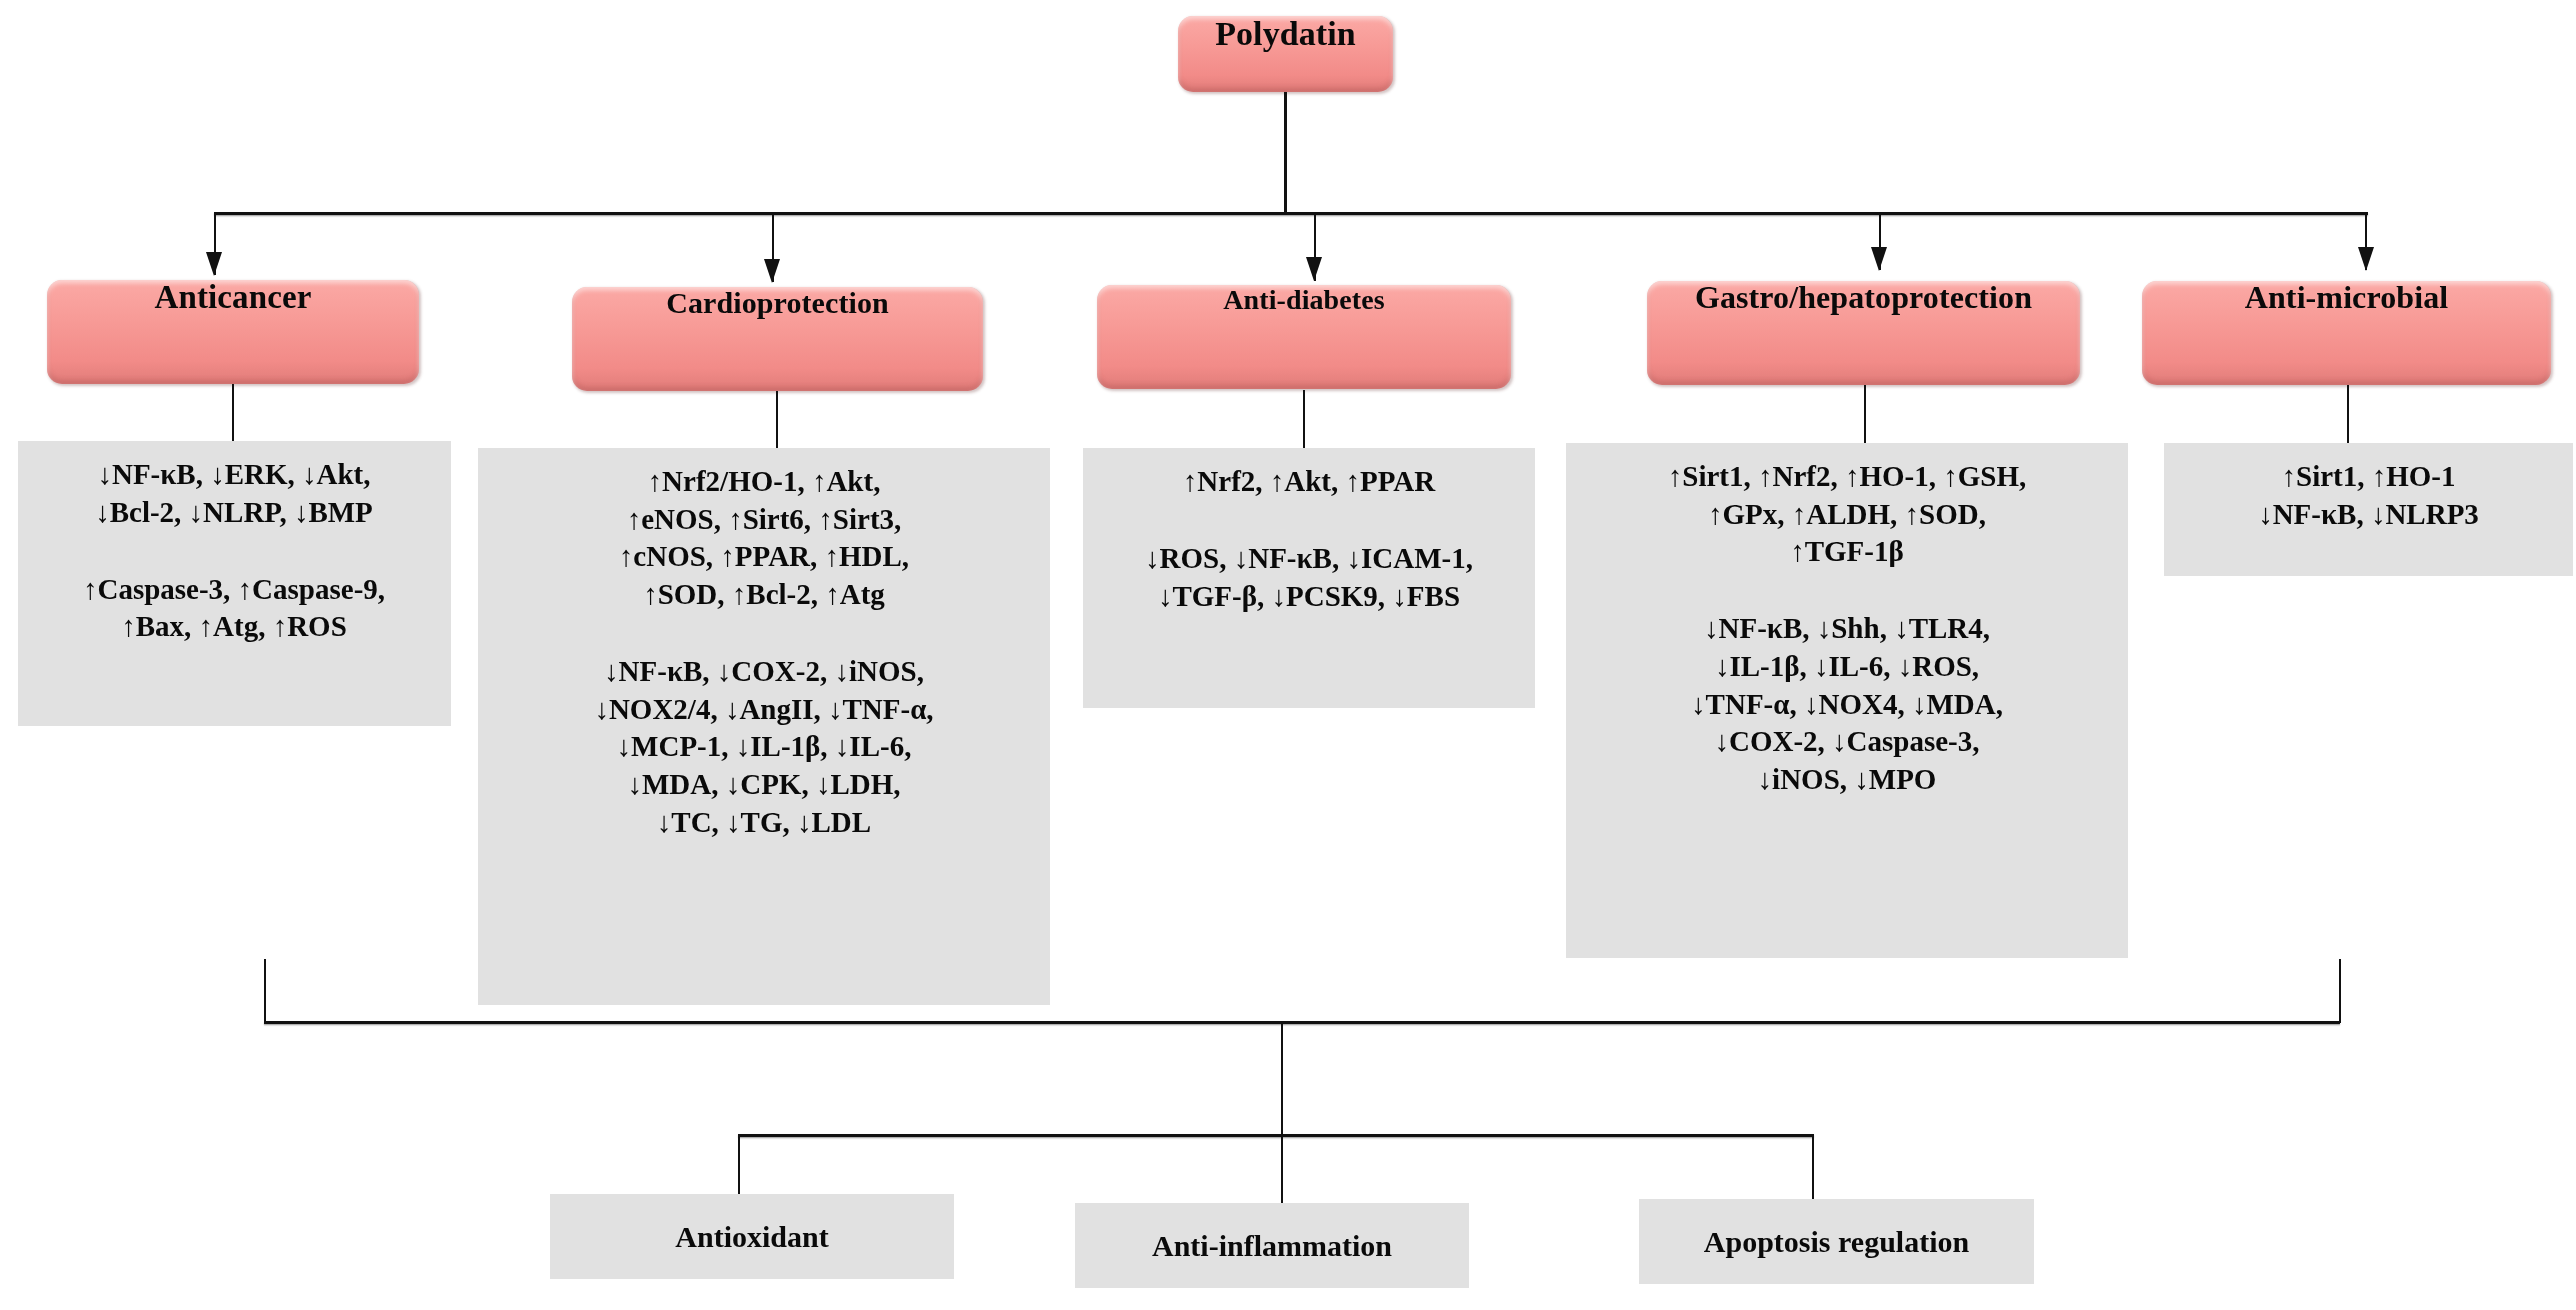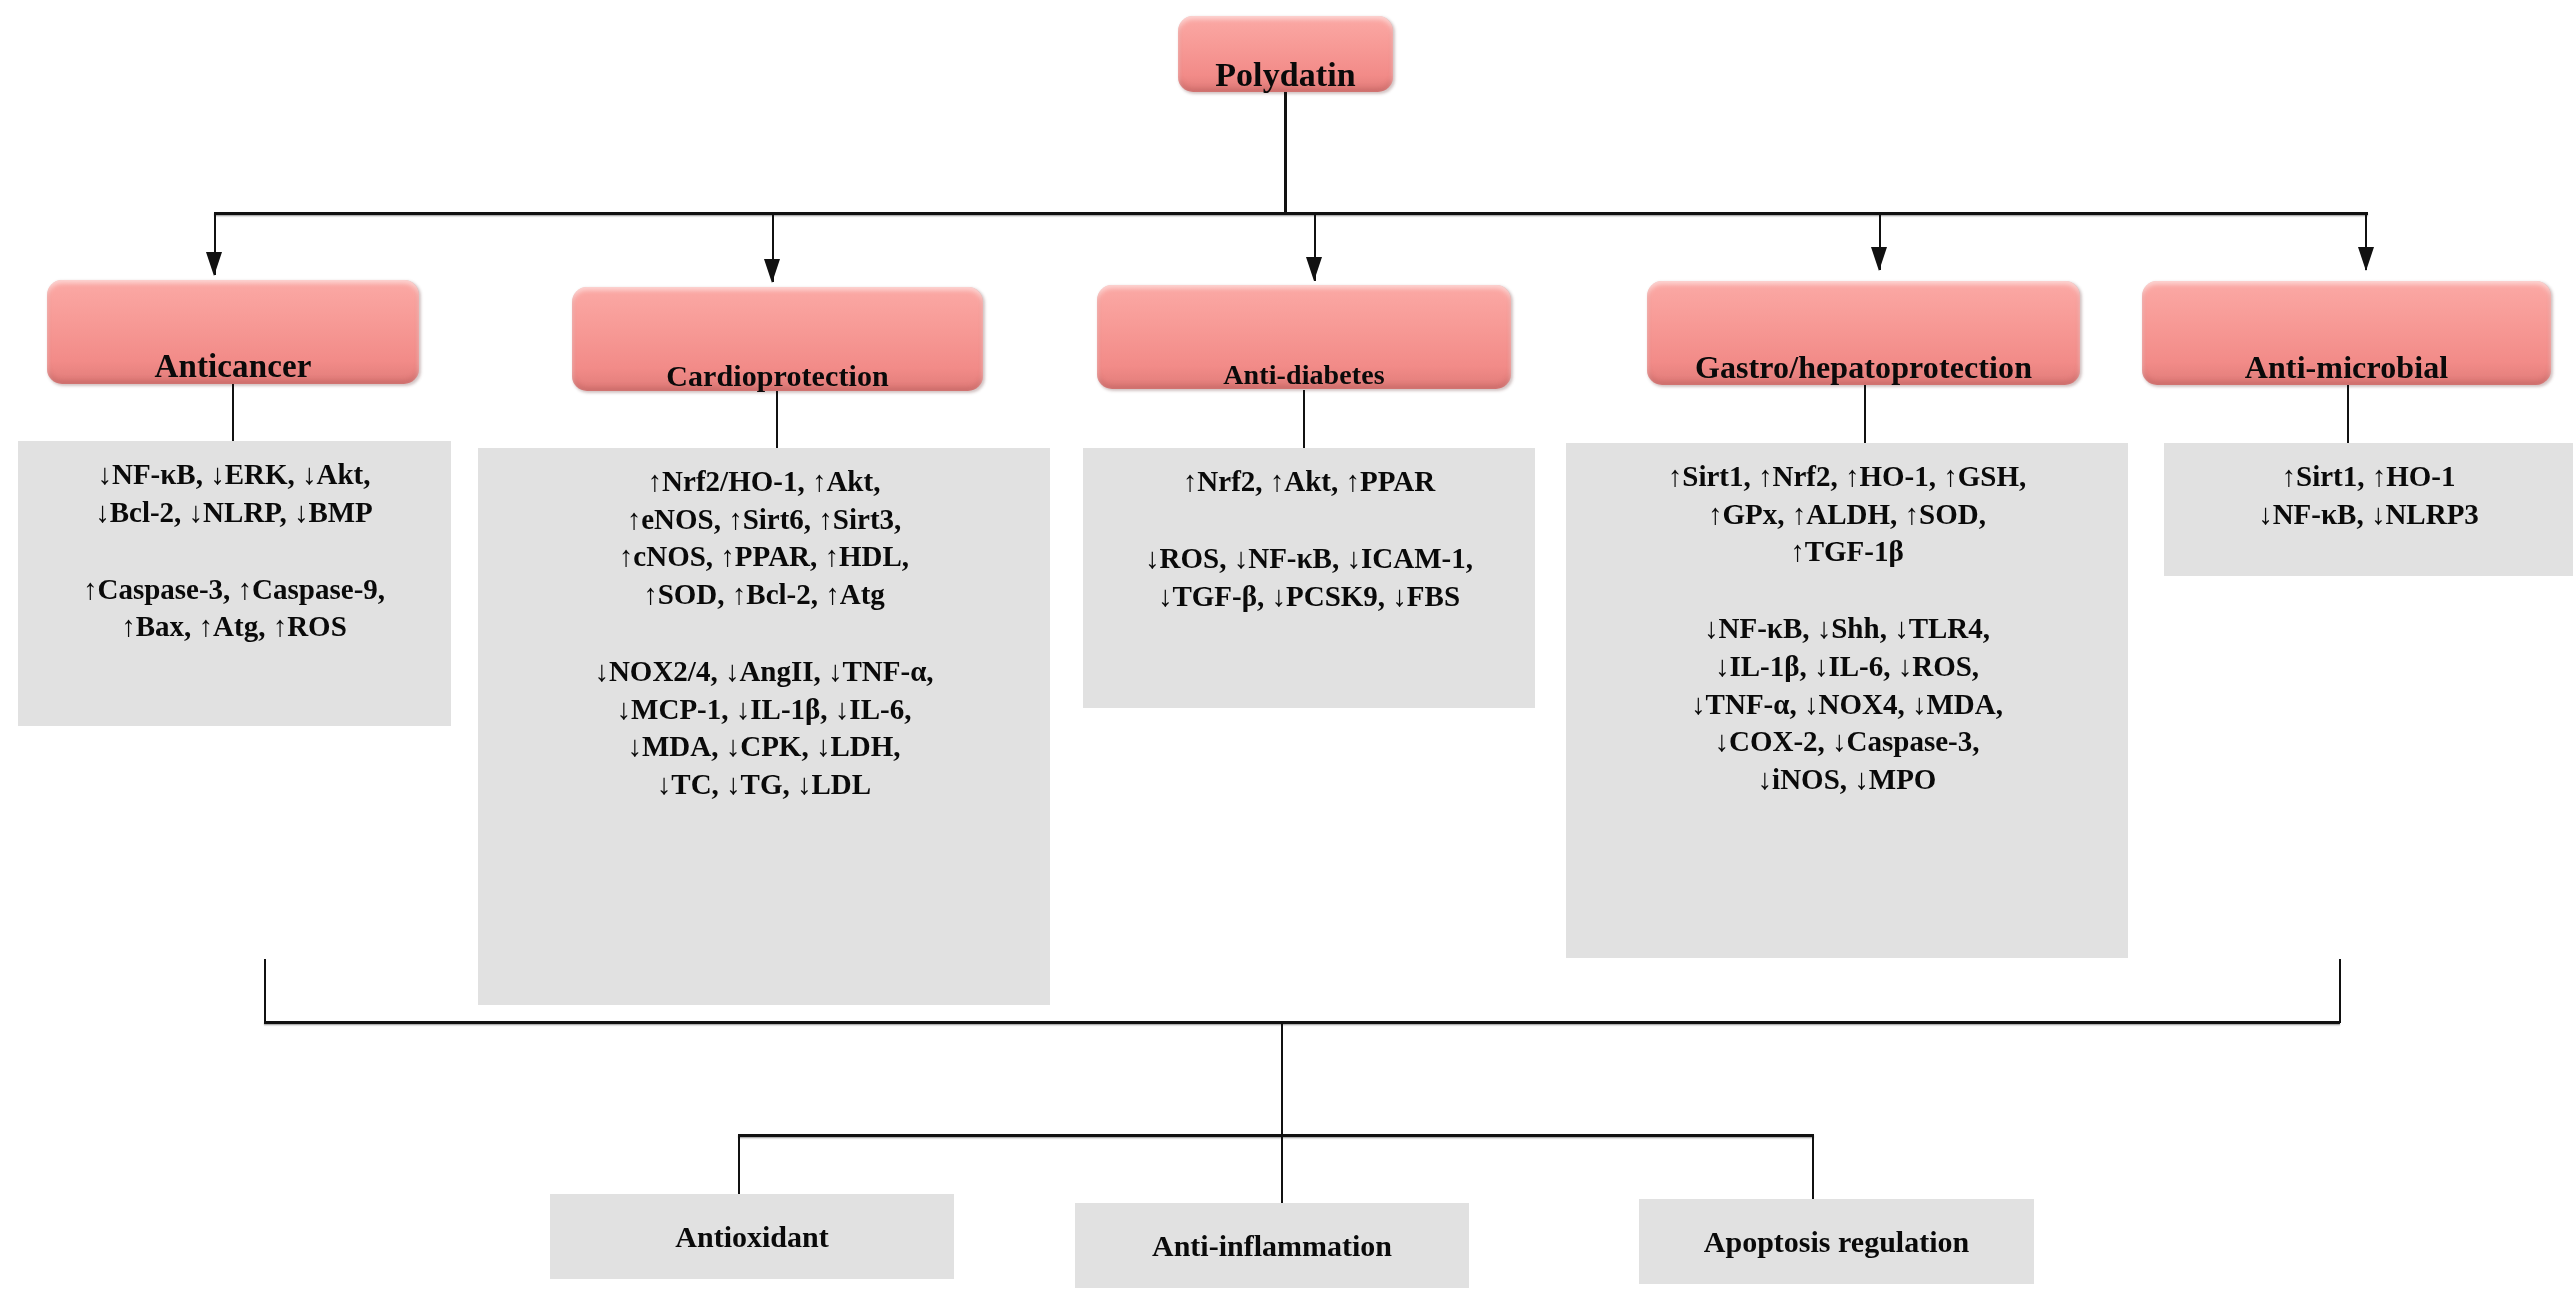--- a/index.html
+++ b/index.html
@@ -21,21 +21,21 @@
   .node-pink {
     position: absolute;
     box-sizing: border-box;
     border-radius: 15px;
     background: #F59090;
     background-image: linear-gradient(180deg, #FBA9A5 0%, #F79A96 40%, #F28B88 78%, #E07C79 100%);
     box-shadow: inset 0 2.9px 5.3px rgba(255,255,255,.55),
                 inset 0 -4.1px 5.8px rgba(160,70,70,.30),
                 1.2px 1.8px 2.9px rgba(110,60,60,.30);
     display: flex;
-    align-items: flex-end;
+    align-items: flex-start;
     justify-content: center;
     text-align: center;
     color: #0a0a0a;
     font-weight: bold;
     line-height: 1.05;
     letter-spacing: 0.1px;
     font-family: Liberation Serif, serif;
   }
 
   
@@ -156,20 +156,21 @@
   </div>
 
   <div class="panel-grey" style="left:478px; top:448px; width:572px; height:557px; font-size:29px;">
     <div class="grp">
       <span class="ln">↑Nrf2/HO-1, ↑Akt,</span>
       <span class="ln">↑eNOS,  ↑Sirt6, ↑Sirt3,</span>
       <span class="ln">↑cNOS, ↑PPAR, ↑HDL,</span>
       <span class="ln">↑SOD, ↑Bcl-2, ↑Atg</span>
     </div>
     <div class="grp">
+      <span class="ln">↓NF-κB, ↓COX-2, ↓iNOS,</span>
       <span class="ln">↓NOX2/4, ↓AngII, ↓TNF-α,</span>
       <span class="ln">↓MCP-1, ↓IL-1β, ↓IL-6,</span>
       <span class="ln">↓MDA, ↓CPK, ↓LDH,</span>
       <span class="ln">↓TC, ↓TG, ↓LDL</span>
     </div>
   </div>
 
   <div class="panel-grey" style="left:1083px; top:448px; width:452px; height:260px; font-size:29px;">
     <div class="grp">
       <span class="ln">↑Nrf2, ↑Akt, ↑PPAR</span>

